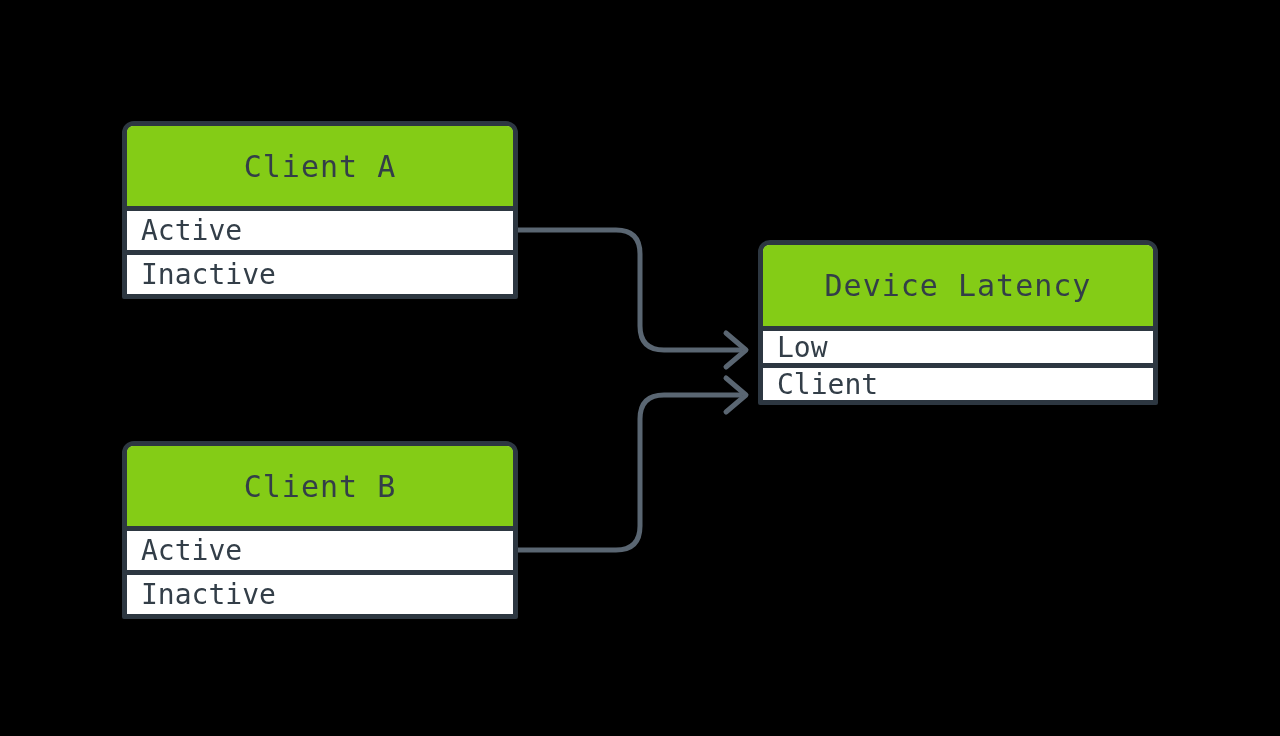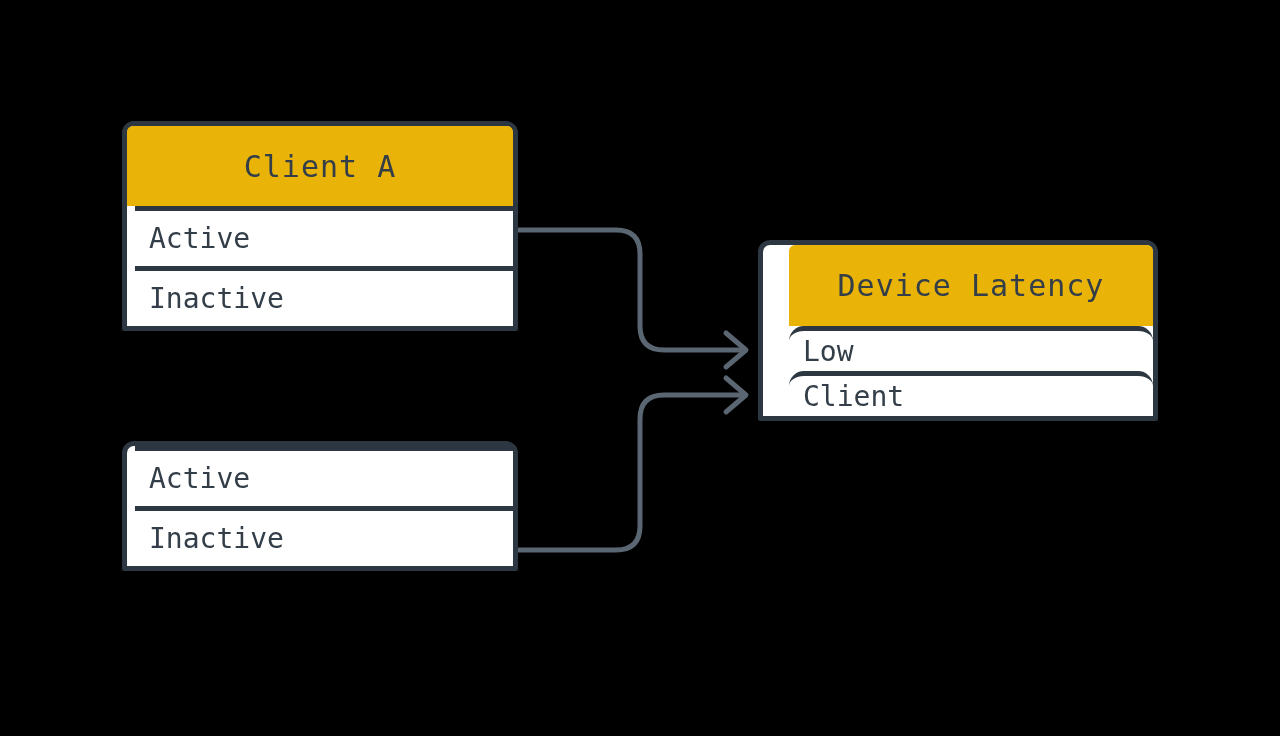--- a/index.html
+++ b/index.html
@@ -22,47 +22,47 @@
   }
   .node {
     position: absolute;
     box-sizing: border-box;
     border: 5px solid #2d3741;
     border-radius: 12px 12px 2px 2px;
     background: #ffffff;
   }
   .node-header {
     box-sizing: border-box;
-    background: #eab308;
+    background: #84cc16;
     border-radius: 6px 6px 0 0;
     display: flex;
     align-items: center;
     justify-content: center;
     font-size: 30px;
     letter-spacing: 1px;
     color: #333e48;
   }
   .node-row {
     box-sizing: border-box;
     background: #ffffff;
     border-top: 5px solid #2d3741;
     display: flex;
     align-items: center;
     padding-left: 14px;
     font-size: 28px;
     color: #333e48;
   }
   .client .node-header { height: 80px; }
-  .client .node-row    { height: 60px; margin-left: 8px; }
+  .client .node-row    { height: 44px; }
   .latency .node-header { height: 81px; }
-  .latency .node-row    { height: 45px; border-radius: 15px; }
+  .latency .node-row    { height: 37px; }
 
   #node-client-a { left: 122px; top: 121px; width: 396px; }
   #node-client-b { left: 122px; top: 441px; width: 396px; }
-  #node-device-latency { left: 758px; top: 240px; width: 400px; padding-left: 26px; }
+  #node-device-latency { left: 758px; top: 240px; width: 400px; }
 
   svg.edges {
     position: absolute;
     inset: 0;
     pointer-events: none;
   }
   .edge-path {
     fill: none;
     stroke: #5a6672;
     stroke-width: 5;
@@ -91,20 +91,21 @@
     </g>
   </svg>
 
   <div class="node client" id="node-client-a">
     <div class="node-header">Client A</div>
     <div class="node-row">Active</div>
     <div class="node-row">Inactive</div>
   </div>
 
   <div class="node client" id="node-client-b">
+    <div class="node-header">Client B</div>
     <div class="node-row">Active</div>
     <div class="node-row">Inactive</div>
   </div>
 
   <div class="node latency" id="node-device-latency">
     <div class="node-header">Device Latency</div>
     <div class="node-row">Low</div>
     <div class="node-row">Client</div>
   </div>
 

